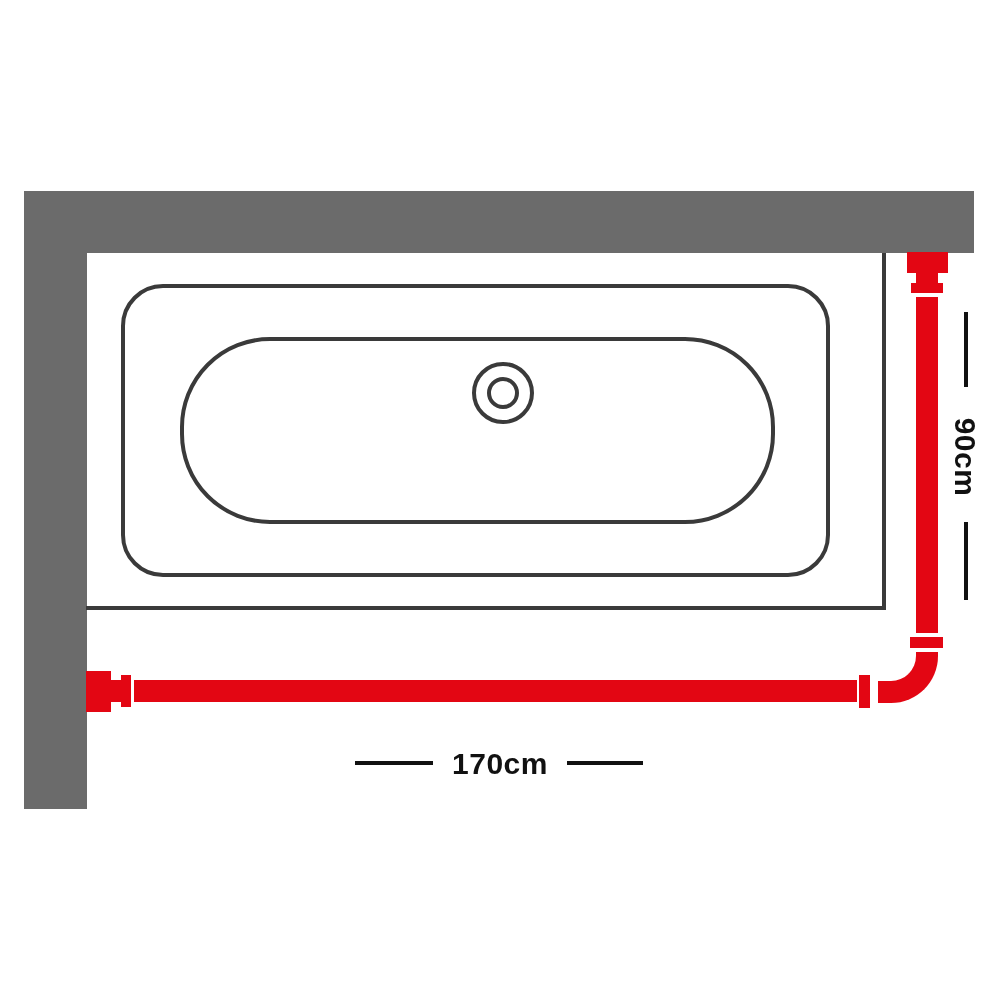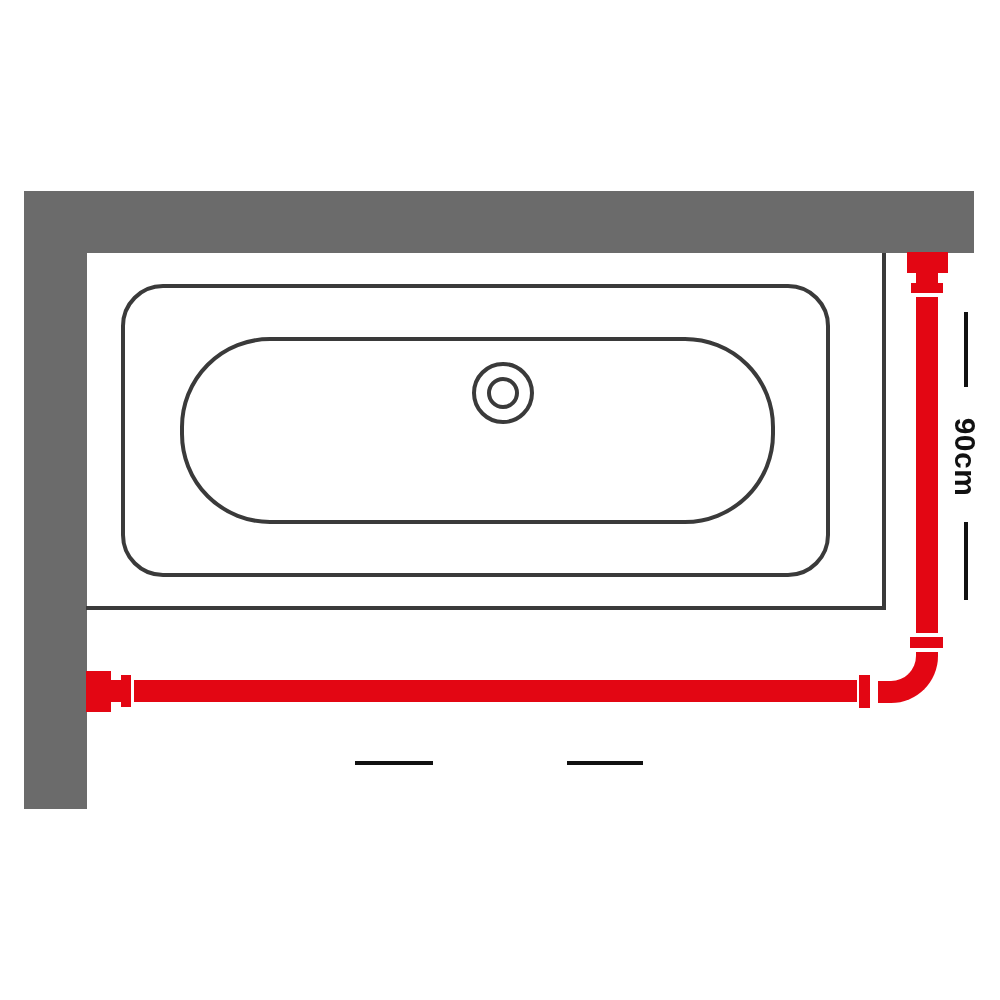--- a/index.html
+++ b/index.html
@@ -95,19 +95,20 @@
   <div class="abs rail" id="rail-vertical"></div>
   <div class="abs rail" id="coupling-vertical"></div>
   <div class="abs" id="rail-elbow"></div>
   <div class="abs rail" id="coupling-horizontal"></div>
   <div class="abs rail" id="rail-horizontal"></div>
   <div class="abs rail" id="bracket-left-flange"></div>
   <div class="abs rail" id="bracket-left-neck"></div>
   <div class="abs rail" id="bracket-left-block"></div>
 
   <div class="abs dim-line" id="dim-170-line-left"></div>
+  <div class="abs dim-label" id="dim-170-label">170cm</div>
   <div class="abs dim-line" id="dim-170-line-right"></div>
 
   <div class="abs dim-line" id="dim-90-line-top"></div>
   <div class="abs dim-label" id="dim-90-label">90cm</div>
   <div class="abs dim-line" id="dim-90-line-bottom"></div>
 
 </div>
 
 </body></html>

